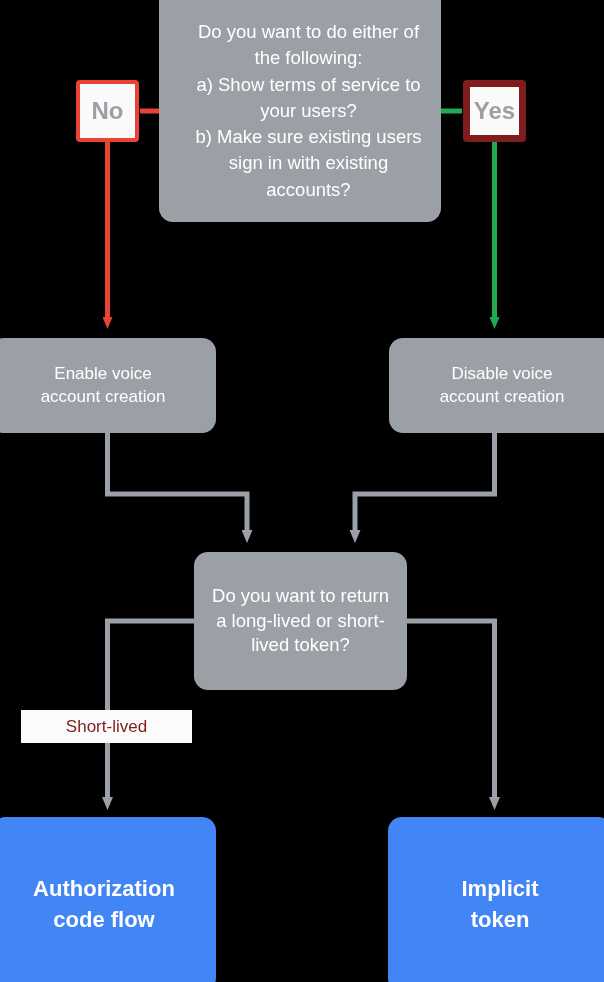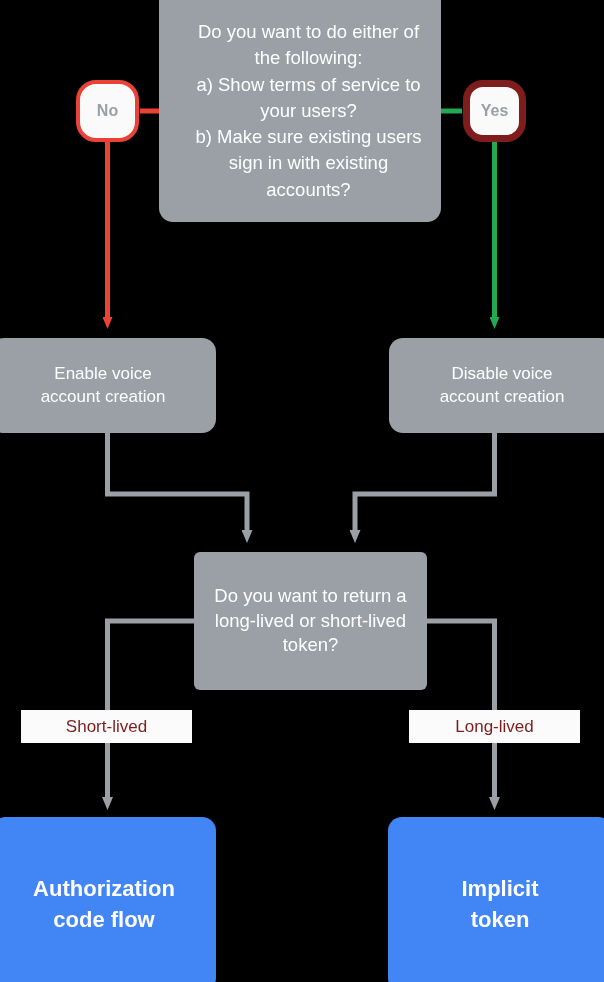--- a/index.html
+++ b/index.html
@@ -75,23 +75,22 @@
     width: 226px;
     height: 95px;
   }
   #node-enable .node-text, #node-disable .node-text {
     font-size: 17px;
   }
   
   #decision-bottom {
     left: 194px;
     top: 552px;
-    width: 233px;
+    width: 213px;
     height: 138px;
-    border-radius: 6px;
   }
   #decision-bottom .node-text {
     font-size: 18.5px;
     padding: 0 12px;
   }
   
   #node-auth-code {
     left: -8px;
     top: 817px;
     width: 224px;
@@ -109,22 +108,22 @@
     line-height: 1.4;
   }
   
   .badge {
     position: absolute;
     box-sizing: border-box;
     display: flex;
     align-items: center;
     justify-content: center;
     background: #fafafa;
-    border-radius: 20px;
-    font-size: 16px;
+    border-radius: 4px;
+    font-size: 24px;
     font-weight: bold;
     color: #9aa0a6;
     z-index: 6;
   }
   #badge-no {
     left: 76px;
     top: 80px;
     width: 63px;
     height: 62px;
     border: 4px solid #ea4335;
@@ -233,17 +232,14 @@
   </div>
 
   <div class="badge" id="badge-yes">
     <span>Yes</span>
   </div>
 
   <div class="edge-label" id="label-short-lived">
     <span>Short-lived</span>
   </div>
 
-  <div class="edge-label" id="label-long-lived">
-    <span>Long-lived</span>
-  </div>
 
 </div>
 
 </body></html>

